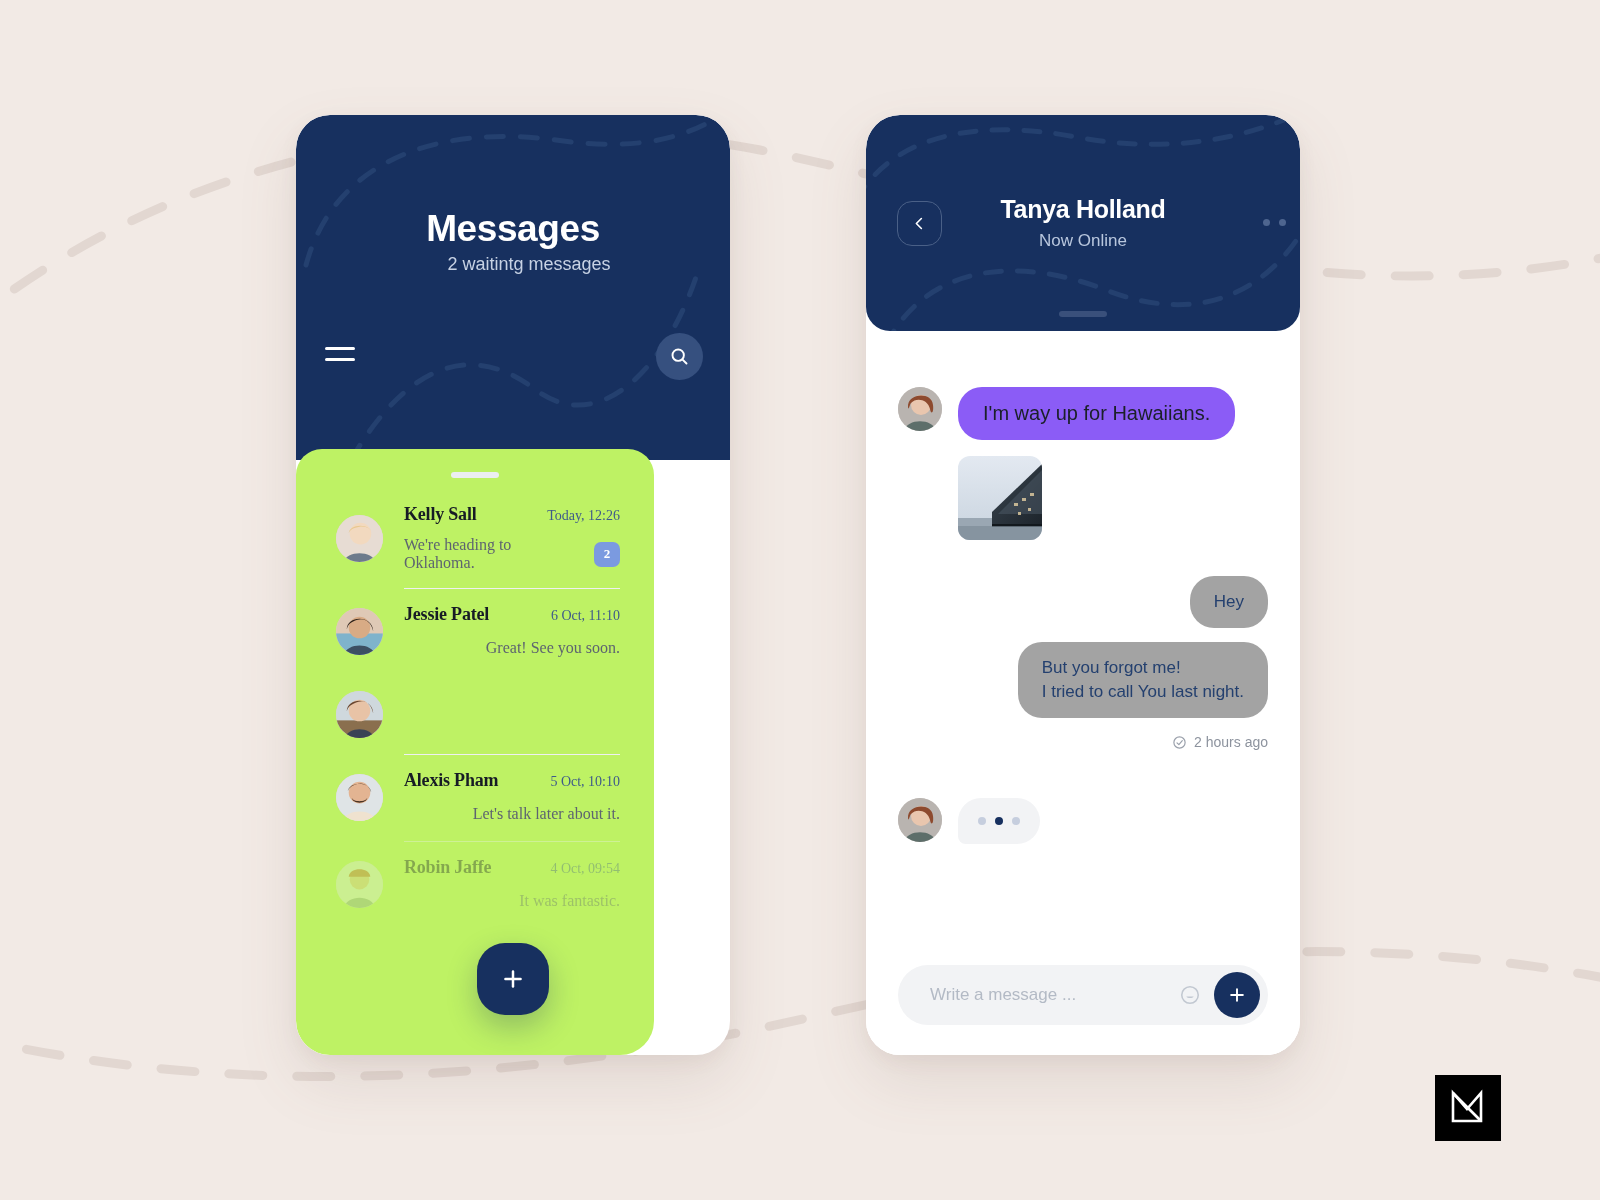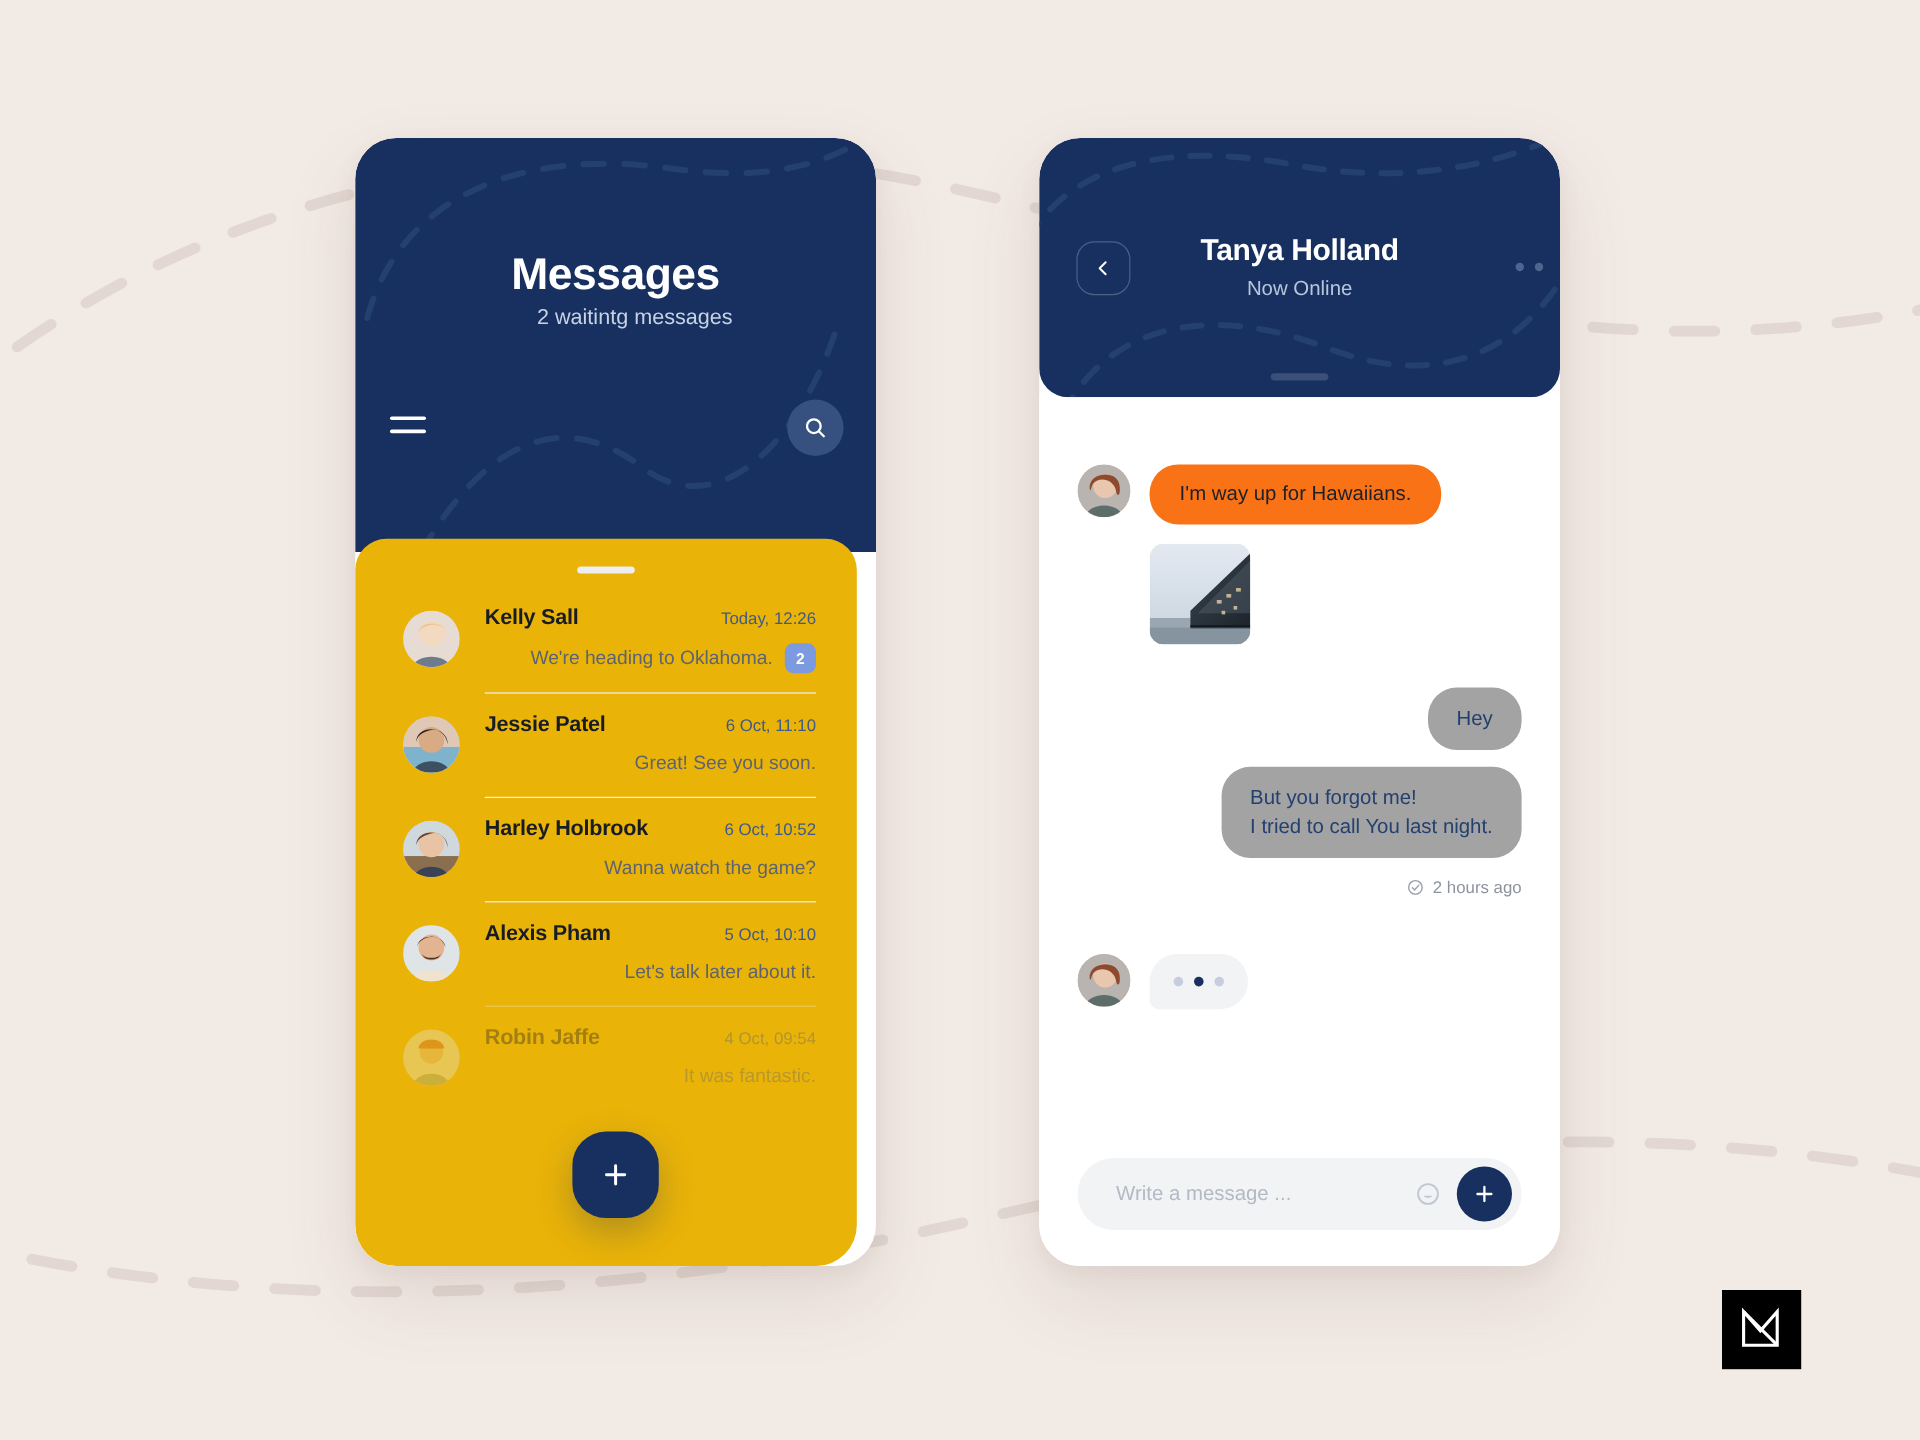--- a/index.html
+++ b/index.html
@@ -113,24 +113,25 @@
     justify-content: center;
     cursor: pointer;
     border: none;
   }
 
   
   .list-card {
     position: absolute;
     left: 0;
     top: 334px;
-    width: 418px;
+    width: 358px;
     height: 606px;
-    background: #eab308;
+    background: #bef264;
     border-radius: 26px 26px 34px 34px;
+    font-family: Liberation Serif, serif;
   }
 
   .drag-handle {
     width: 48px;
     height: 6px;
     border-radius: 3px;
     background: #eceef1;
     margin: 23px auto 0;
   }
 
@@ -327,24 +328,24 @@
     width: 44px; height: 44px;
     border-radius: 50%;
     overflow: hidden;
     flex: 0 0 44px;
     background: #cfcac6;
   }
   .msg-avatar svg { display:block; width:100%; height:100%; }
 
   .bubble-in {
     margin-left: 16px;
-    background: #f97316;
+    background: #8b5cf6;
     border-radius: 24px;
     padding: 15px 25px;
-    font-size: 17px;
+    font-size: 20px;
     color: #1b2029;
     max-width: 300px;
   }
 
   .bubble-out {
     background: #a3a3a3;
     border-radius: 24px;
     padding: 14px 24px;
     font-size: 17px;
     color: #24406f;
@@ -538,29 +539,20 @@
 
         <div class="conv-row">
           <div class="avatar">
             <svg viewBox="0 0 48 48" xmlns="http://www.w3.org/2000/svg">
               <rect width="48" height="48" fill="#cfd8dd"></rect>
               <rect y="30" width="48" height="18" fill="#8a6f4e"></rect>
               <circle cx="24" cy="20" r="11" fill="#e8c3a6"></circle>
               <path d="M11 21 C11 6, 38 6, 38 23 C36 12, 29 9, 23 11 C16 13, 12 16, 11 21Z" fill="#6b4730"></path>
               <path d="M9 48 C12 36, 36 36, 39 48Z" fill="#3a4355"></path>
             </svg>
-          </div>
-          <div class="conv-body">
-            <div class="conv-line1">
-              <span class="conv-name">Harley Holbrook</span>
-              <span class="conv-time">6 Oct, 10:52</span>
-            </div>
-            <div class="conv-line2">
-              <span class="conv-preview">Wanna watch the game?</span>
-            </div>
           </div>
         </div>
 
         <div class="conv-row">
           <div class="avatar">
             <svg viewBox="0 0 48 48" xmlns="http://www.w3.org/2000/svg">
               <rect width="48" height="48" fill="#dfe4e6"></rect>
               <circle cx="24" cy="19" r="11" fill="#e3b492"></circle>
               <path d="M12 18 C13 7, 35 7, 36 19 C34 12, 28 9, 23 10 C17 11, 13 14, 12 18Z" fill="#4a3526"></path>
               <path d="M16 24 C17 31, 31 31, 32 24 C31 29, 17 29, 16 24Z" fill="#4a3526"></path>

